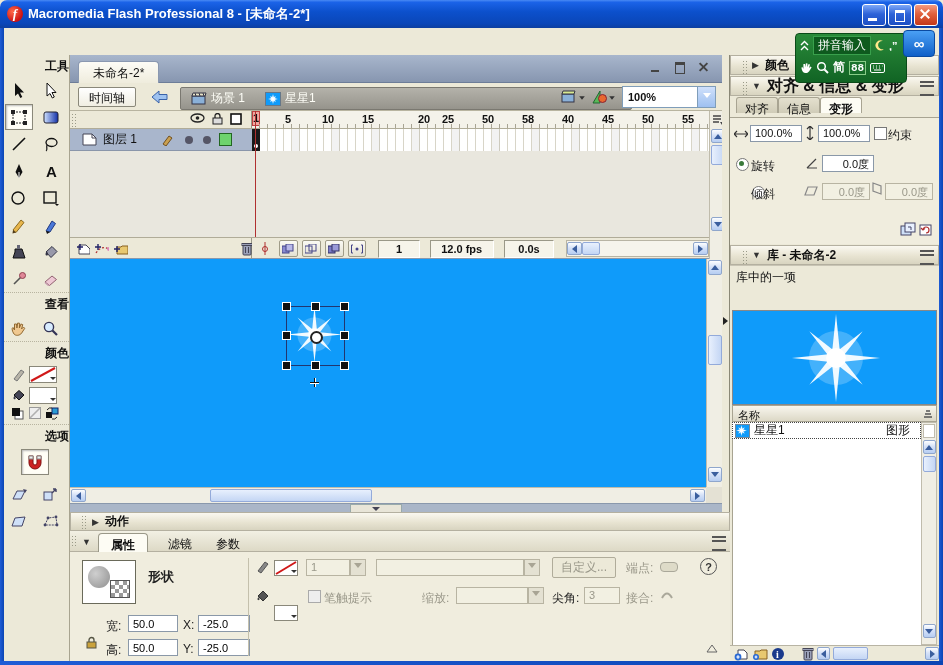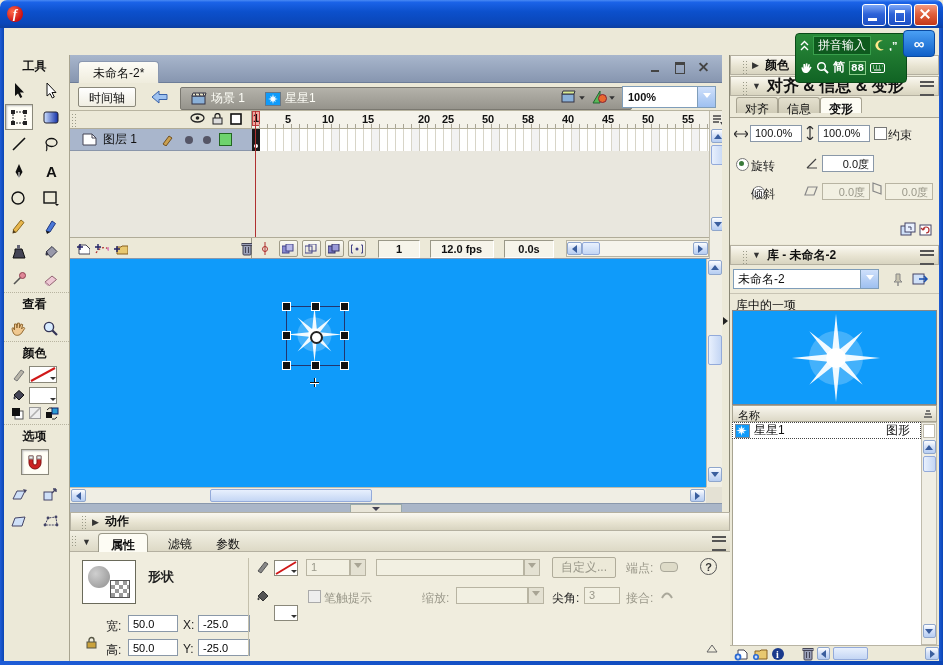--- a/index.html
+++ b/index.html
@@ -24,21 +24,21 @@
   .g-min{position:absolute;left:5px;bottom:4px;width:9px;height:3px;background:#fff;}
   .g-res{position:absolute;left:6px;top:5px;width:8px;height:8px;border:1px solid #fff;border-top-width:3px;background:transparent;}
   .g-x1,.g-x2{position:absolute;left:4px;top:8px;width:12px;height:2px;background:#fff;}
   .g-x1{transform:rotate(45deg);} .g-x2{transform:rotate(-45deg);}
   
   #menubar{left:0;top:28px;width:943px;height:27px;background:#ece9d8;border-bottom:1px solid #c8c4b0;
     display:flex;align-items:center;padding-left:8px;box-sizing:border-box;}
   .menu-item{padding:3px 9px;cursor:default;}
   
   #toolbox{left:0;top:55px;width:70px;height:606px;background:#ece9d8;border-right:1px solid #a8a490;box-sizing:border-box;}
-  .tb-label{text-align:center;font-weight:bold;padding:3px 0 2px;border-top:1px dotted #b8b4a0;}
+  .tb-label{text-align:right;font-weight:bold;padding:3px 0 2px;border-top:1px dotted #b8b4a0;}
   .tool-grid{display:grid;grid-template-columns:28px 28px;justify-content:center;gap:1px 4px;}
   .tool{width:26px;height:24px;display:flex;align-items:center;justify-content:center;border:1px solid transparent;}
   .tool.sel{background:#fffef6;border:1px solid #8a887a;box-shadow:inset 1px 1px 2px #bbb;}
   .mini-row{display:flex;justify-content:center;gap:2px;padding-top:2px;}
   .mini-btn{width:15px;height:14px;display:flex;align-items:center;justify-content:center;}
   .swatch{width:26px;height:15px;background:#fff;border:1px solid #8a887a;position:relative;}
   .swatch .noline{position:absolute;left:0;top:0;width:100%;height:100%;}
   .dd{position:absolute;right:0;bottom:-1px;width:0;height:0;border:3px solid transparent;border-top-color:#333;}
   
   #tabstrip{left:70px;top:55px;width:652px;height:28px;background:linear-gradient(180deg,#a8b6cc,#8796b0);border-bottom:1px solid #6d7d98;box-sizing:border-box;}
@@ -170,20 +170,21 @@
 <body>
 
 <div id="app">
 
   <div class="abs frame-edge" style="left:0;top:28px;width:4px;height:637px;"></div>
   <div class="abs frame-edge" style="left:939px;top:28px;width:4px;height:637px;"></div>
   <div class="abs frame-edge" style="left:0;top:661px;width:943px;height:4px;"></div>
 
   <div class="abs" id="titlebar">
     <div class="flash-icon">f</div>
+    <span>Macromedia Flash Professional 8 - [未命名-2*]</span>
     <div class="winbtns">
       <div class="wbtn">
           <div class="g-min"></div>
         </div>
       <div class="wbtn">
           <div class="g-res"></div>
         </div>
       <div class="wbtn close">
           <div class="g-x1"></div>
           <div class="g-x2"></div>
@@ -793,36 +794,20 @@
           <rect x="2" y="3" width="11" height="10" fill="#fff" stroke="#446"></rect>
           <path d="M5,8 a3,3 0 1 1 3,3 M5,8 l-2,-2 M5,8 l2,-1.6" fill="none" stroke="#b03030" stroke-width="1.2"></path>
         </svg>
     </div>
     <div class="phead dock-head" style="margin-top:1px;">
       <span class="gripper" style="position:relative;width:5px;height:14px;display:inline-block;"></span>
       <span class="arr">▼</span>
       <span>库 - 未命名-2</span>
       <div class="pm-icon"></div>
     </div>
-    <div style="position:relative;width:209px;height:28px;">
-      <div style="position:absolute;left:3px;top:4px;width:146px;height:20px;background:#fff;border:1px solid #7f9db9;display:flex;align-items:center;padding-left:4px;box-sizing:border-box;">
-        <span>未命名-2</span>
-        <div class="combo-btn">
-            <div class="tri-dn" style="margin-top:0;border-top-color:#fff;"></div>
-          </div>
-      </div>
-      <svg class="abs" style="left:158px;top:7px;" width="17" height="14">
-          <path d="M8,2 L12,2 L12,8 L14,10 L6,10 L8,8 Z" fill="#c8c4b0" stroke="#888"></path>
-          <line x1="10" y1="10" x2="10" y2="14" stroke="#888" stroke-width="1.4"></line>
-        </svg>
-      <svg class="abs" style="left:182px;top:6px;" width="18" height="15">
-          <rect x="1" y="3" width="11" height="10" fill="#cfe0f8" stroke="#446"></rect>
-          <path d="M7,8 h8 m-3,-3 l3,3 -3,3" fill="none" stroke="#1a50b0" stroke-width="1.5"></path>
-        </svg>
-    </div>
     <div style="position:relative;padding:3px 0 2px 6px;border-top:1px solid #c8c4b4;">
       <span>库中的一项</span>
     </div>
     <div id="lib-preview">
       <span class="abs" style="left:58px;top:2px;">
           <svg width="90" height="90" viewBox="0 0 90 90">
             <circle cx="45" cy="45" r="27" fill="#ffffff" opacity="0.22"></circle>
             <polygon points="45,49.5 89.1,45 45,40.5" fill="#ffffff" opacity="0.93"></polygon>
             <polygon points="41.81801948466054,48.18198051533946 71.7286363288515,71.7286363288515 48.18198051533946,41.81801948466054" fill="#ffffff" opacity="0.93"></polygon>
             <polygon points="40.5,45 45,89.1 49.5,45" fill="#ffffff" opacity="0.93"></polygon>

